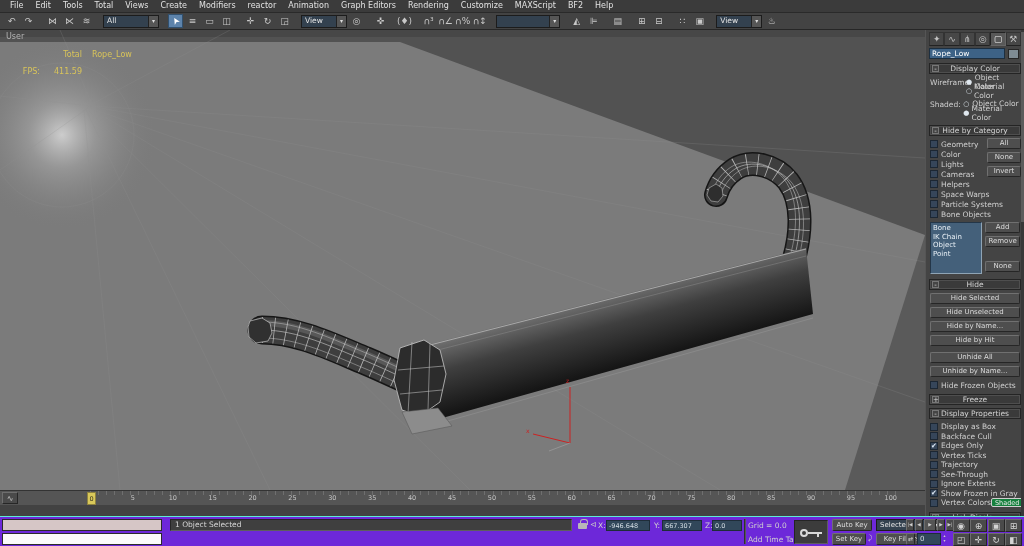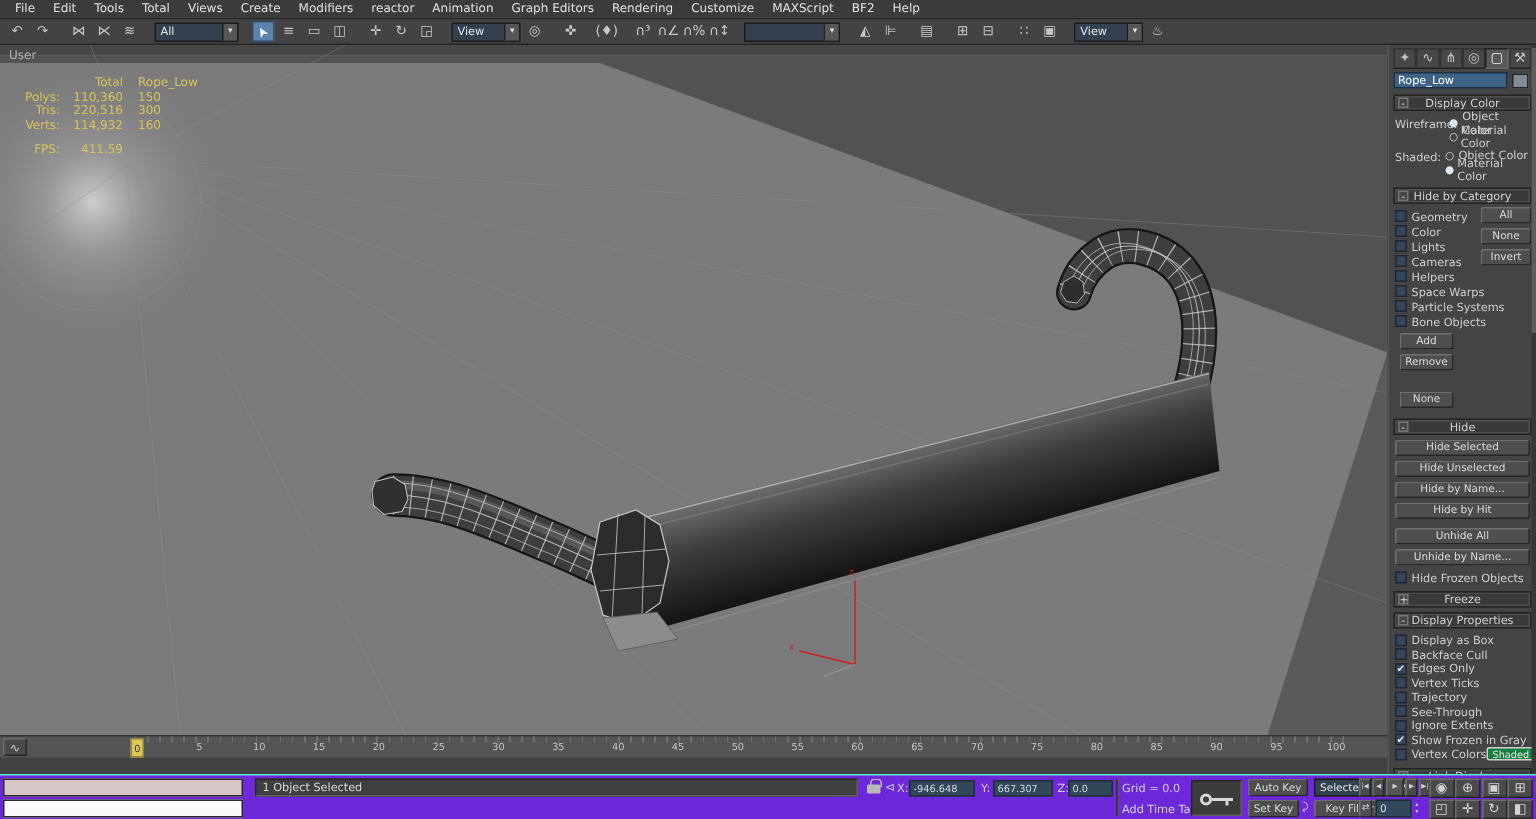--- a/index.html
+++ b/index.html
@@ -408,40 +408,20 @@
         </svg>
 
         <div class="vp-label" data-name="viewport-label">User</div>
 
         <div class="vp-stats" data-name="viewport-statistics">
           <div class="srow" data-name="stats-header-row">
             <span class="c1"></span>
             <span class="c2" data-name="stats-col-total">Total</span>
             <span class="c3" data-name="stats-col-object">Rope_Low</span>
           </div>
-          <div>
-
-              <div class="srow" data-name="stats-row">
-                <span class="c1">Polys:</span>
-                <span class="c2">110,360</span>
-                <span class="c3">150</span>
-              </div>
-
-              <div class="srow" data-name="stats-row">
-                <span class="c1">Tris:</span>
-                <span class="c2">220,516</span>
-                <span class="c3">300</span>
-              </div>
-
-              <div class="srow" data-name="stats-row">
-                <span class="c1">Verts:</span>
-                <span class="c2">114,932</span>
-                <span class="c3">160</span>
-              </div>
-            </div>
           <div class="srow fps" data-name="stats-fps-row">
             <span class="c1">FPS:</span>
             <span class="c2">411.59</span>
           </div>
         </div>
       </div>
 
 
       <div class="trackbar" data-name="track-bar">
         <span class="tb-icon" data-name="open-mini-curve-editor-button">∿</span>
@@ -585,20 +565,26 @@
                 <span class="chk-lbl">Bone Objects</span>
               </div>
             </div>
           <div class="hbc-btns">
 
           <span class="pbtn" data-name="hide-category-all-button">All</span>
               <span class="pbtn" data-name="hide-category-none-button">None</span>
               <span class="pbtn" data-name="hide-category-invert-button">Invert</span>
             </div>
           <div class="listrow">
+            <div class="hbc-list" data-name="category-list-box">
+
+            <div data-name="category-list-item">Bone</div>
+                <div data-name="category-list-item">IK Chain Object</div>
+                <div data-name="category-list-item">Point</div>
+              </div>
             <div class="list-btns">
 
             <span class="pbtn" data-name="category-add-button">Add</span>
                 <span class="pbtn" data-name="category-remove-button">Remove</span>
                 <span class="pbtn push" data-name="category-none-button">None</span>
               </div>
           </div>
         </div>
       </div>
 

